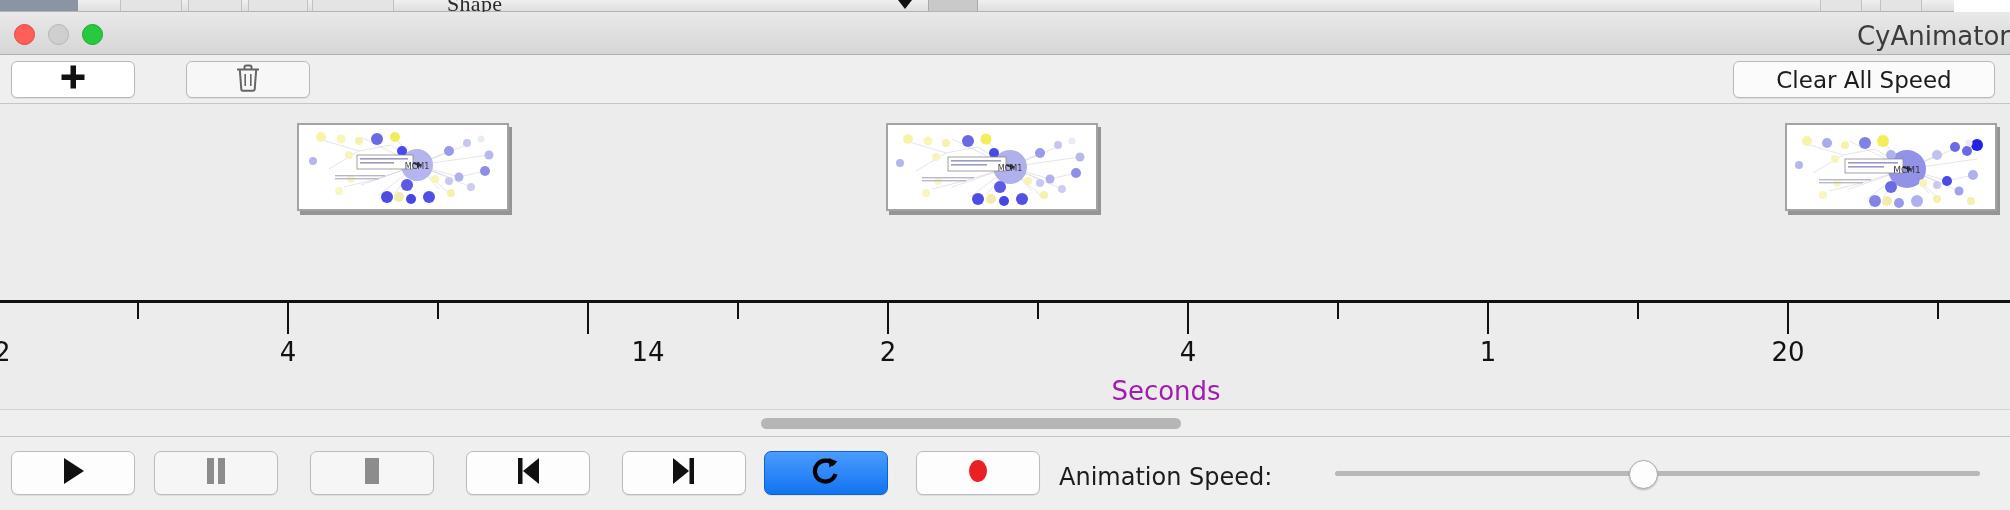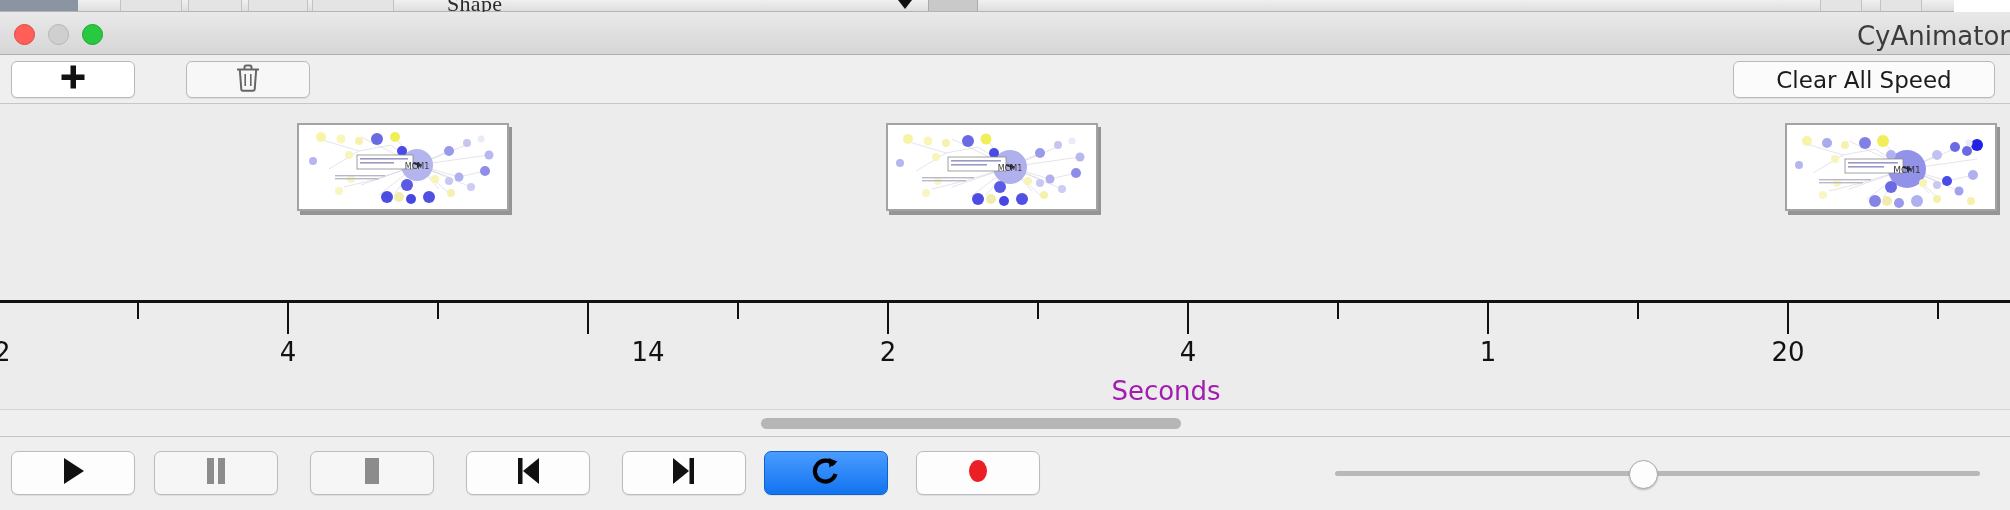--- a/index.html
+++ b/index.html
@@ -581,19 +581,20 @@
     </div>
 
     <div class="pb-btn" id="record-button">
       <span>
         <svg width="28" height="30" viewBox="0 0 28 30" aria-hidden="true">
           <ellipse cx="14" cy="15" rx="9" ry="11" fill="#ec2024"></ellipse>
         </svg>
       </span>
     </div>
 
+    <div id="animation-speed-label">Animation Speed:</div>
 
     <div id="animation-speed-slider">
       <div id="speed-track"></div>
       <div id="speed-knob"></div>
     </div>
   </div>
 </div>
 
 </body></html>

